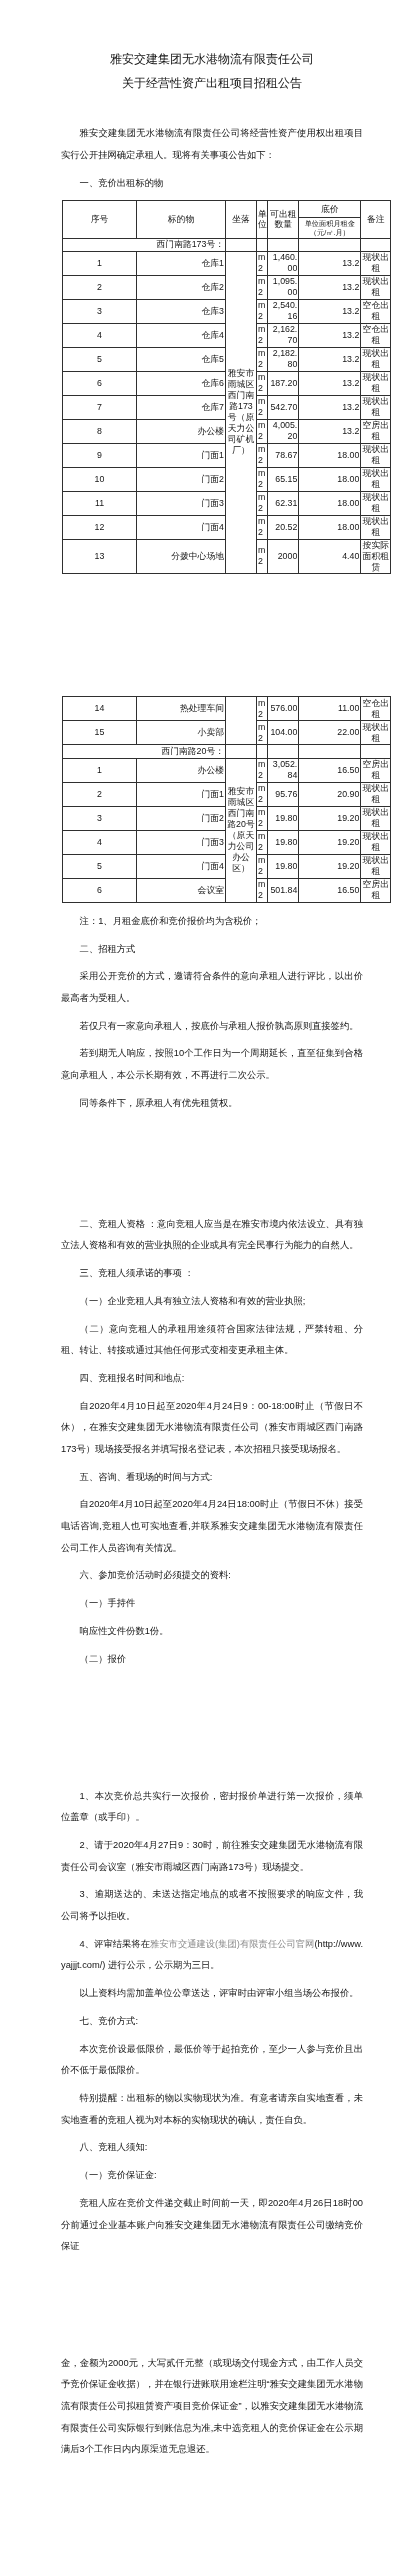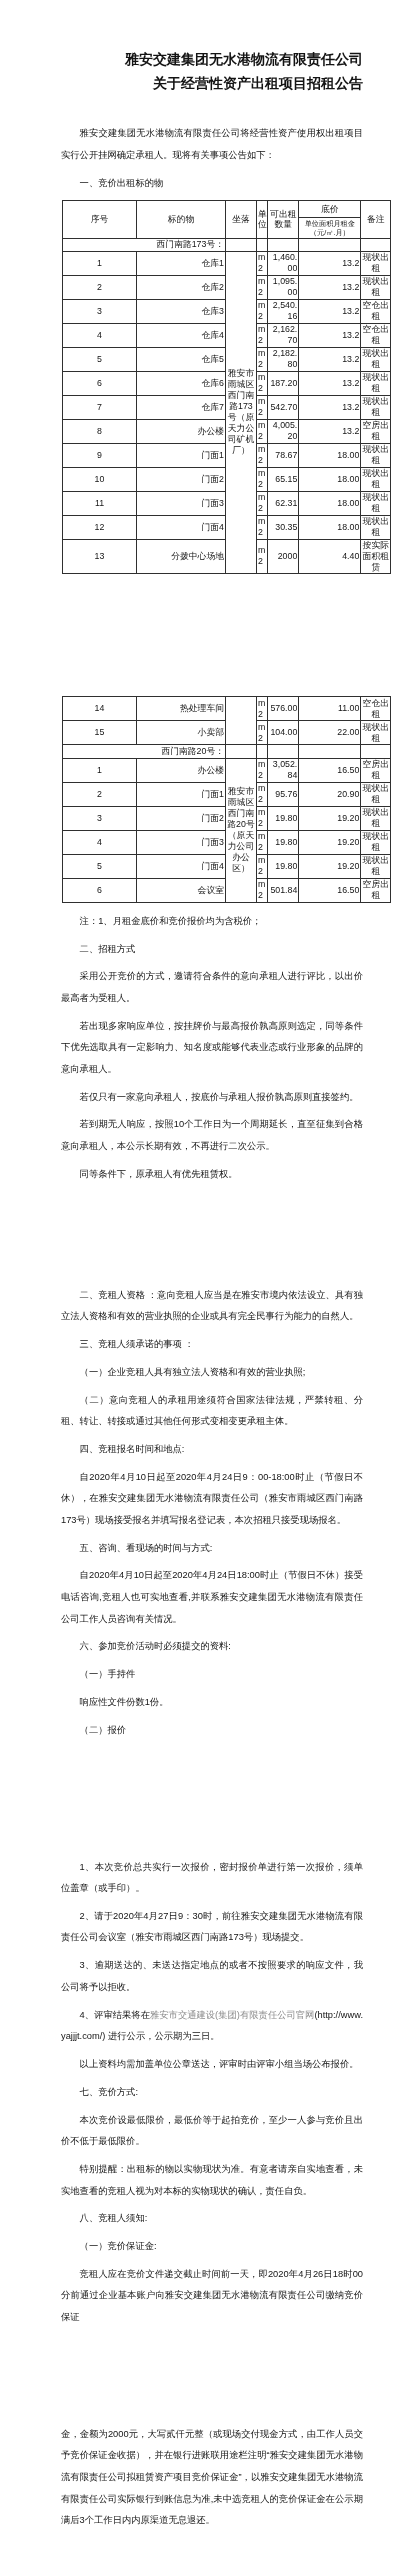--- a/index.html
+++ b/index.html
@@ -8,21 +8,21 @@
     box-sizing:border-box;
     width:412px;
     padding:49px 49px 0 61px;
     font-family:"Liberation Sans","DejaVu Sans",sans-serif;
     font-size:9.3px;
     color:#141414;
   }
   p{margin:0 0 6.2px 0;line-height:21.6px;text-indent:2em;text-align:justify;word-break:break-all;}
   p.noindent{text-indent:0;}
   p.indent2{text-indent:3.4em;}
-  .title{font-size:14px;font-weight:bold;text-align:right;text-indent:0;line-height:20.6px;margin:0 0 3.1px 0;}
+  .title{font-size:12px;font-weight:normal;text-align:center;text-indent:0;line-height:20.6px;margin:0 0 3.1px 0;}
   .title2{margin-bottom:30px;}
   .gray{color:#8a8a8a;}
   .pagegap{width:100%;}
   table.rent-table{border-collapse:collapse;table-layout:fixed;width:328px;margin:3.1px 0 8.2px 1px;}
   table.rent-table td, table.rent-table th{
     border:0.5px solid #2f2f2f;
     padding:0 1px;
     font-weight:normal;
     font-size:8.8px;
     line-height:1.25;
@@ -171,21 +171,21 @@
             <td class="c-item">门面3</td>
             <td class="c-unit">m2</td>
             <td class="c-qty">62.31</td>
             <td class="c-price">18.00</td>
             <td class="c-note">现状出租</td>
           </tr>
           <tr class="datarow">
             <td class="c-seq">12</td>
             <td class="c-item">门面4</td>
             <td class="c-unit">m2</td>
-            <td class="c-qty">30.35</td>
+            <td class="c-qty">20.52</td>
             <td class="c-price">18.00</td>
             <td class="c-note">现状出租</td>
           </tr>
           <tr class="datarow">
             <td class="c-seq">13</td>
             <td class="c-item">分拨中心场地</td>
             <td class="c-unit">m2</td>
             <td class="c-qty">2000</td>
             <td class="c-price">4.40</td>
             <td class="c-note">按实际面积租赁</td>
@@ -276,21 +276,20 @@
             <td class="c-unit">m2</td>
             <td class="c-qty">501.84</td>
             <td class="c-price">16.50</td>
             <td class="c-note">空房出租</td>
           </tr>
         </tbody>
       </table>
       <p>注：1、月租金底价和竞价报价均为含税价；</p>
       <p>二、招租方式</p>
       <p>采用公开竞价的方式，邀请符合条件的意向承租人进行评比，以出价最高者为受租人。</p>
-      <p>若出现多家响应单位，按挂牌价与最高报价孰高原则选定，同等条件下优先选取具有一定影响力、知名度或能够代表业态或行业形象的品牌的意向承租人。</p>
       <p>若仅只有一家意向承租人，按底价与承租人报价孰高原则直接签约。</p>
       <p>若到期无人响应，按照10个工作日为一个周期延长，直至征集到合格意向承租人，本公示长期有效，不再进行二次公示。</p>
       <p>同等条件下，原承租人有优先租赁权。</p>
       <div class="pagegap" style="height: 93px;"></div>
       <p>二、竞租人资格 ：意向竞租人应当是在雅安市境内依法设立、具有独立法人资格和有效的营业执照的企业或具有完全民事行为能力的自然人。</p>
       <p>三、竞租人须承诺的事项 ：</p>
       <p>（一）企业竞租人具有独立法人资格和有效的营业执照;</p>
       <p>（二）意向竞租人的承租用途须符合国家法律法规，严禁转租、分租、转让、转接或通过其他任何形式变相变更承租主体。</p>
       <p>四、竞租报名时间和地点:</p>
       <p>自2020年4月10日起至2020年4月24日9：00-18:00时止（节假日不休），在雅安交建集团无水港物流有限责任公司（雅安市雨城区西门南路173号）现场接受报名并填写报名登记表，本次招租只接受现场报名。</p>

